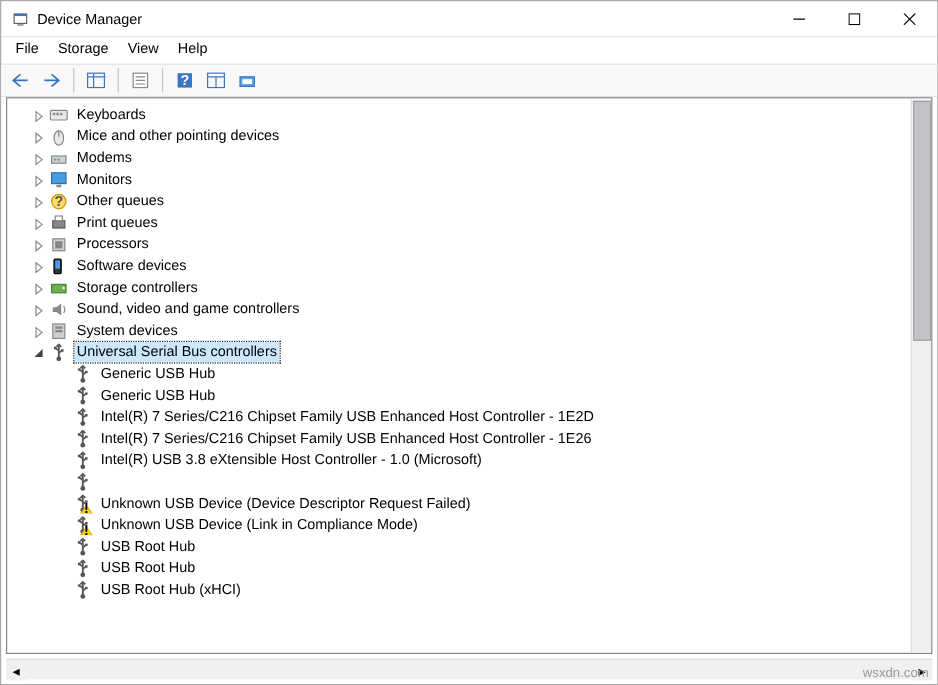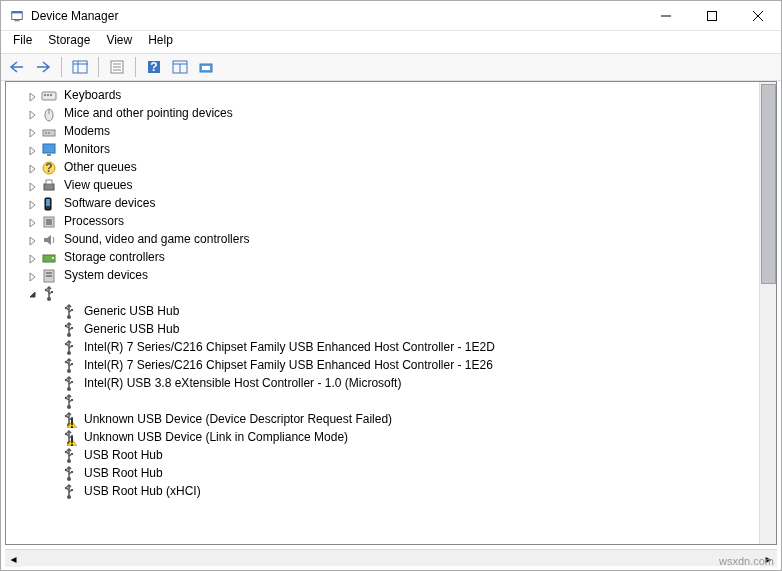--- a/index.html
+++ b/index.html
@@ -208,21 +208,36 @@
             <svg width="10" height="10">
               <path d="M2 1 L7 5 L2 9 Z" fill="#fff" stroke="#888"></path>
             </svg>
           </span>
     <span class="node-icon">
             <svg width="16" height="16" viewBox="0 0 16 16">
               <rect x="3" y="6" width="10" height="6" fill="#888" stroke="#555"></rect>
               <rect x="5" y="2" width="6" height="4" fill="#fff" stroke="#888"></rect>
             </svg>
           </span>
-    <span class="node-label">View queues</span>
+    <span class="node-label">Print queues</span>
+  </div>
+        <div class="node">
+    <span class="indent"></span>
+    <span class="expander">
+            <svg width="10" height="10">
+              <path d="M2 1 L7 5 L2 9 Z" fill="#fff" stroke="#888"></path>
+            </svg>
+          </span>
+    <span class="node-icon">
+            <svg width="16" height="16" viewBox="0 0 16 16">
+              <rect x="3" y="3" width="10" height="10" fill="#d0d0d0" stroke="#888"></rect>
+              <rect x="5" y="5" width="6" height="6" fill="#888"></rect>
+            </svg>
+          </span>
+    <span class="node-label">Processors</span>
   </div>
         <div class="node">
     <span class="indent"></span>
     <span class="expander">
             <svg width="10" height="10">
               <path d="M2 1 L7 5 L2 9 Z" fill="#fff" stroke="#888"></path>
             </svg>
           </span>
     <span class="node-icon">
             <svg width="16" height="16" viewBox="0 0 16 16">
@@ -234,55 +249,40 @@
   </div>
         <div class="node">
     <span class="indent"></span>
     <span class="expander">
             <svg width="10" height="10">
               <path d="M2 1 L7 5 L2 9 Z" fill="#fff" stroke="#888"></path>
             </svg>
           </span>
     <span class="node-icon">
             <svg width="16" height="16" viewBox="0 0 16 16">
-              <rect x="3" y="3" width="10" height="10" fill="#d0d0d0" stroke="#888"></rect>
-              <rect x="5" y="5" width="6" height="6" fill="#888"></rect>
-            </svg>
-          </span>
-    <span class="node-label">Processors</span>
+              <rect x="2" y="5" width="12" height="7" fill="#6ab04c" stroke="#4a8030"></rect>
+              <circle cx="12" cy="8" r="1" fill="#fff"></circle>
+            </svg>
+          </span>
+    <span class="node-label">Storage controllers</span>
   </div>
         <div class="node">
     <span class="indent"></span>
     <span class="expander">
             <svg width="10" height="10">
               <path d="M2 1 L7 5 L2 9 Z" fill="#fff" stroke="#888"></path>
             </svg>
           </span>
     <span class="node-icon">
             <svg width="16" height="16" viewBox="0 0 16 16">
               <path d="M3 6 L6 6 L10 3 L10 13 L6 10 L3 10 Z" fill="#888"></path>
               <path d="M12 5 Q14 8 12 11" stroke="#888" fill="none"></path>
             </svg>
           </span>
     <span class="node-label">Sound, video and game controllers</span>
-  </div>
-        <div class="node">
-    <span class="indent"></span>
-    <span class="expander">
-            <svg width="10" height="10">
-              <path d="M2 1 L7 5 L2 9 Z" fill="#fff" stroke="#888"></path>
-            </svg>
-          </span>
-    <span class="node-icon">
-            <svg width="16" height="16" viewBox="0 0 16 16">
-              <rect x="2" y="5" width="12" height="7" fill="#6ab04c" stroke="#4a8030"></rect>
-              <circle cx="12" cy="8" r="1" fill="#fff"></circle>
-            </svg>
-          </span>
-    <span class="node-label">Storage controllers</span>
   </div>
         <div class="node">
     <span class="indent"></span>
     <span class="expander">
             <svg width="10" height="10">
               <path d="M2 1 L7 5 L2 9 Z" fill="#fff" stroke="#888"></path>
             </svg>
           </span>
     <span class="node-icon">
             <svg width="16" height="16" viewBox="0 0 16 16">
@@ -303,20 +303,21 @@
     <span class="node-icon">
             <svg width="16" height="16" viewBox="0 0 16 16">
               <circle cx="8" cy="13" r="2" fill="#555"></circle>
               <line x1="8" y1="13" x2="8" y2="2" stroke="#555" stroke-width="1.5"></line>
               <path d="M8 6 L5 4 M8 8 L11 6" stroke="#555" stroke-width="1.5"></path>
               <circle cx="5" cy="4" r="1.2" fill="#555"></circle>
               <rect x="10" y="5" width="2" height="2" fill="#555"></rect>
               <path d="M6 3 L8 1 L10 3" stroke="#555" stroke-width="1.5" fill="none"></path>
             </svg>
           </span>
+    <span class="node-label selected">Universal Serial Bus controllers</span>
   </div>
         <div class="node">
         <span class="indent"></span>
           <span class="indent"></span>
         <span class="expander"></span>
         <span class="node-icon">
             <svg width="16" height="16" viewBox="0 0 16 16">
               <circle cx="8" cy="13" r="2" fill="#555"></circle>
               <line x1="8" y1="13" x2="8" y2="2" stroke="#555" stroke-width="1.5"></line>
               <path d="M8 6 L5 4 M8 8 L11 6" stroke="#555" stroke-width="1.5"></path>

